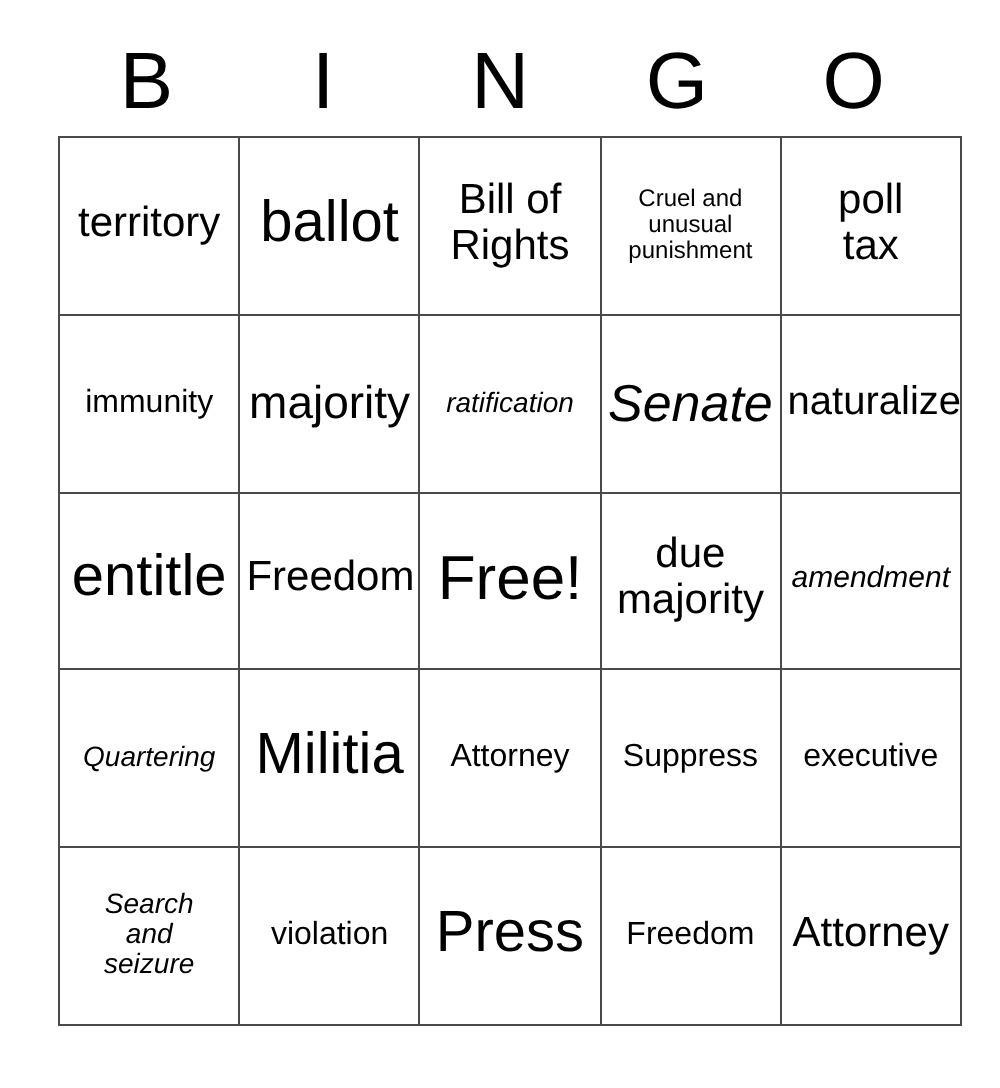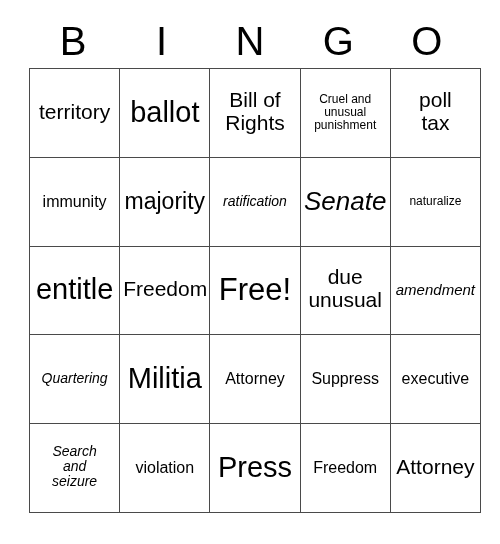--- a/index.html
+++ b/index.html
@@ -81,21 +81,21 @@
     line-height: 1.08;
     white-space: pre-line;
     word-break: normal;
     color: #000;
   }
 
   
   .fs-xxs { font-size: 12px; }
   .fs-xs  { font-size: 14px; font-style: italic; }
   .fs-s   { font-size: 15px; font-style: italic; }
-  .fs-sm  { font-size: 12px; }
+  .fs-sm  { font-size: 20px; }
   .fs-m   { font-size: 16px; }
   .fs-l   { font-size: 21px; }
   .fs-xl  { font-size: 23px; }
   .fs-xxl { font-size: 26px; font-style: italic; }
   .fs-3xl { font-size: 29px; }
   .fs-4xl { font-size: 31px; text-align: center; }
 </style>
 </head>
 <body>
 
@@ -156,21 +156,21 @@
         <div class="cell-text fs-3xl">entitle</div>
       </div>
       <div class="cell">
         <div class="cell-text fs-l">Freedom</div>
       </div>
       <div class="cell">
         <div class="cell-text fs-4xl">Free!</div>
       </div>
       <div class="cell">
         <div class="cell-text fs-l">due
-unusual</div>
+majority</div>
       </div>
       <div class="cell">
         <div class="cell-text fs-s">amendment</div>
       </div>
     </div>
 
     <div class="bingo-row">
       <div class="cell">
         <div class="cell-text fs-xs">Quartering</div>
       </div>

